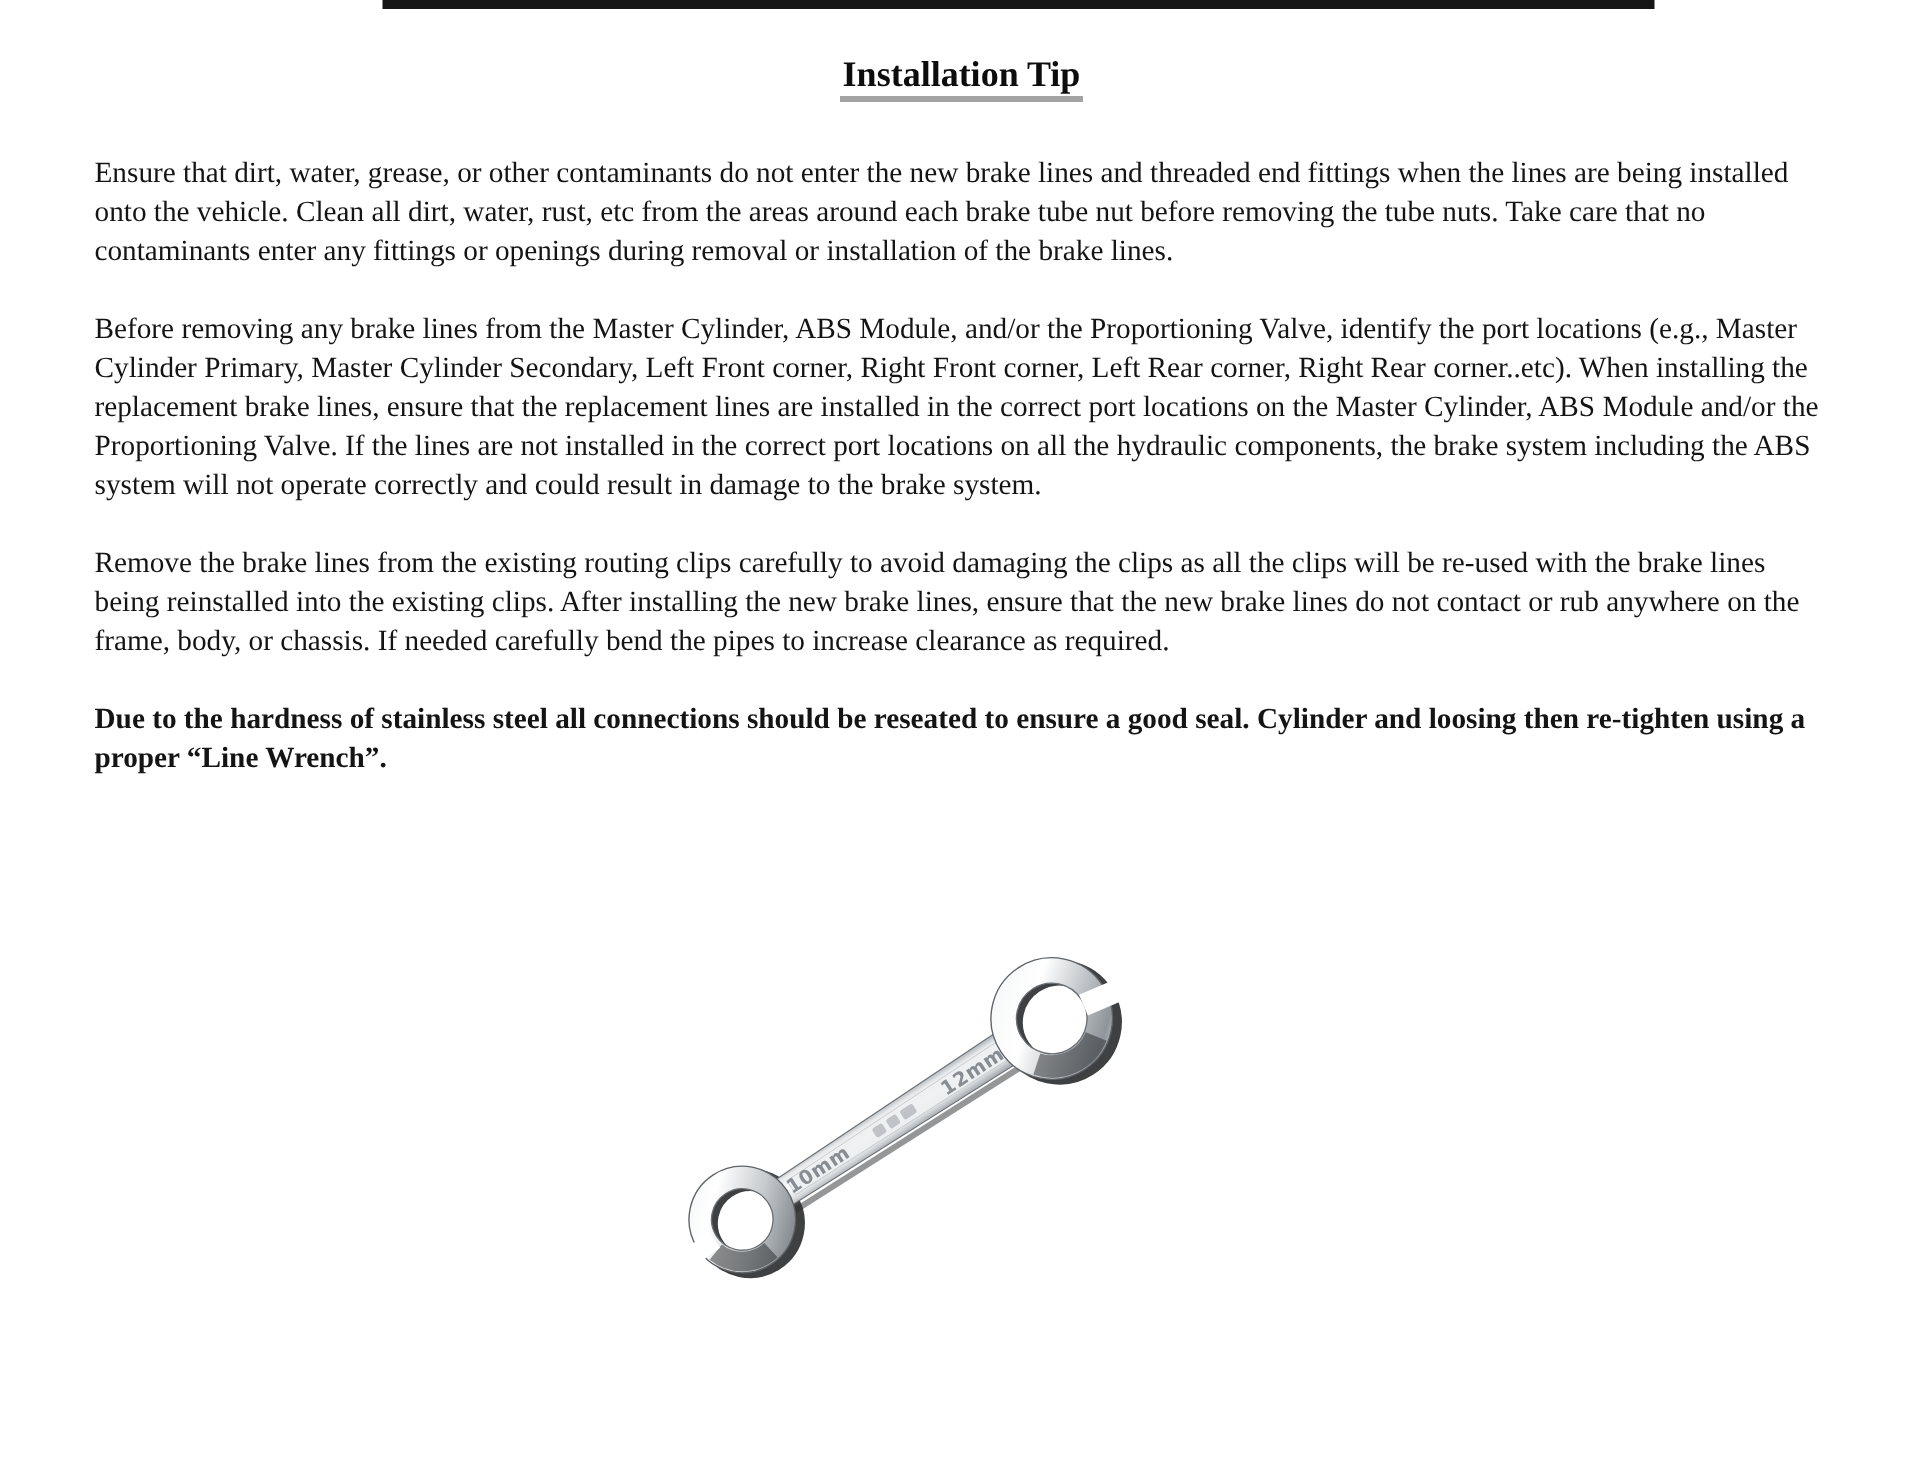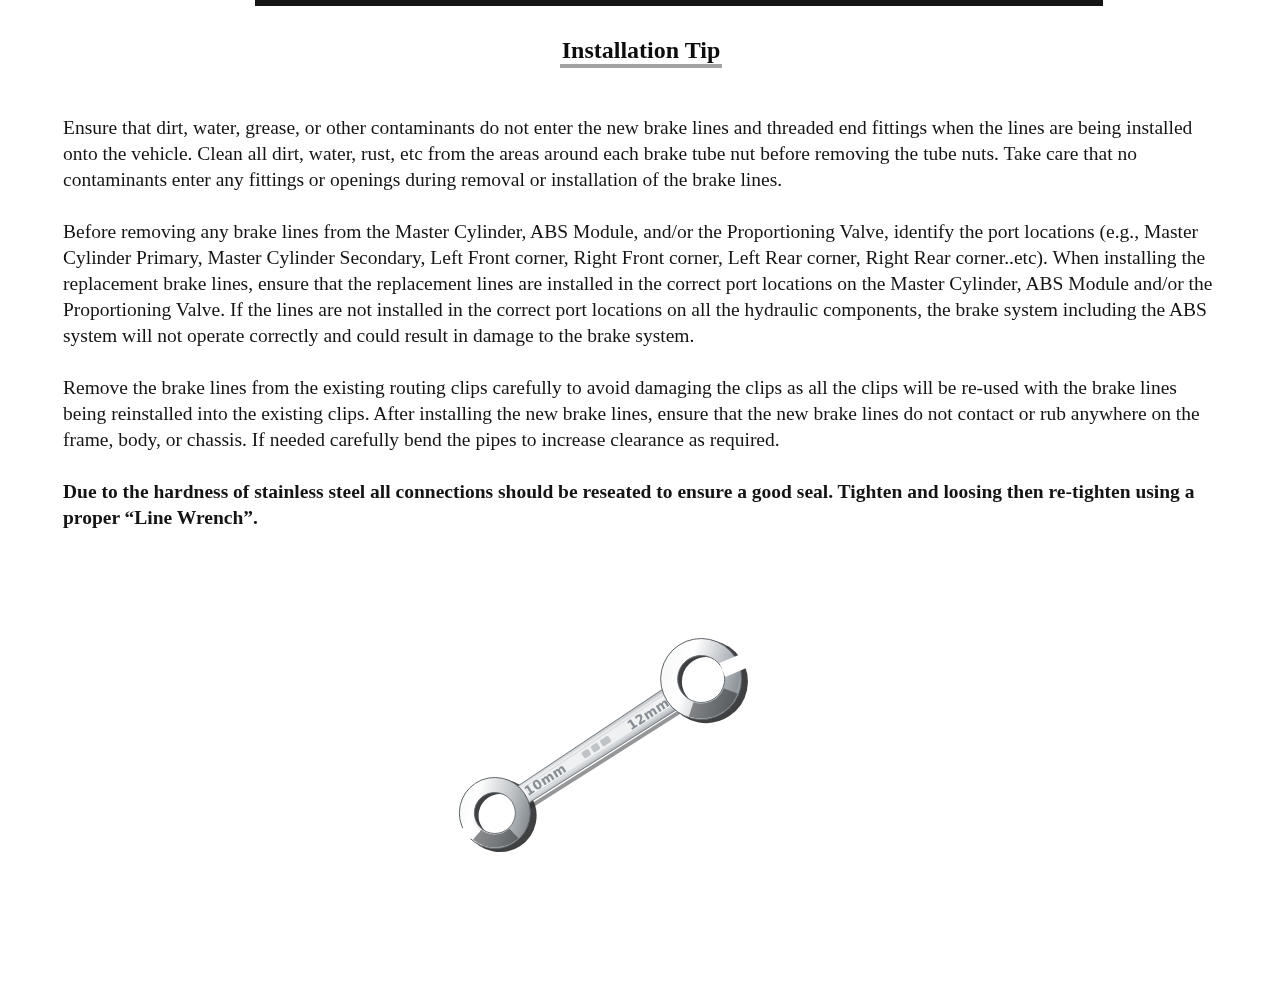--- a/index.html
+++ b/index.html
@@ -41,21 +41,21 @@
     border-bottom: 4px solid #a3a3a3;
     padding: 0 2px 1px 2px;
   }
   .doc p {
     margin: 26px 0 0 0;
     font-size: 19.5px;
     line-height: 26px;
     text-align: left;
   }
   .doc p.first {
-    margin-top: 51px;
+    margin-top: 39px;
   }
   .doc p.bold {
     font-weight: bold;
   }
   .wrench-figure {
     position: absolute;
     left: 438px;
     top: 618px;
     width: 330px;
     height: 260px;
@@ -75,21 +75,21 @@
 
 <div class="doc">
   <h1 class="doc-title"><span class="underlined">Installation Tip</span></h1>
 
   <p class="first">Ensure that dirt, water, grease, or other contaminants do not enter the new brake lines and threaded end fittings when the lines are being installed onto the vehicle. Clean all dirt, water, rust, etc from the areas around each brake tube nut before removing the tube nuts. Take care that no contaminants enter any fittings or openings during removal or installation of the brake lines.</p>
 
   <p>Before removing any brake lines from the Master Cylinder, ABS Module, and/or the Proportioning Valve, identify the port locations (e.g., Master Cylinder Primary, Master Cylinder Secondary, Left Front corner, Right Front corner, Left Rear corner, Right Rear corner..etc). When installing the replacement brake lines, ensure that the replacement lines are installed in the correct port locations on the Master Cylinder, ABS Module and/or the Proportioning Valve. If the lines are not installed in the correct port locations on all the hydraulic components, the brake system including the ABS system will not operate correctly and could result in damage to the brake system.</p>
 
   <p>Remove the brake lines from the existing routing clips carefully to avoid damaging the clips as all the clips will be re-used with the brake lines being reinstalled into the existing clips. After installing the new brake lines, ensure that the new brake lines do not contact or rub anywhere on the frame, body, or chassis. If needed carefully bend the pipes to increase clearance as required.</p>
 
-  <p class="bold">Due to the hardness of stainless steel all connections should be reseated to ensure a good seal. Tighten and loosing then re-tighten using a proper “Line Wrench”.</p>
+  <p class="bold">Due to the hardness of stainless steel all connections should be reseated to ensure a good seal. Cylinder and loosing then re-tighten using a proper “Line Wrench”.</p>
 </div>
 
 <div class="wrench-figure">
   <svg width="330" height="260" viewBox="0 0 330 260" xmlns="http://www.w3.org/2000/svg">
     <defs>
       <linearGradient id="gShaft" gradientUnits="userSpaceOnUse" x1="0" y1="-14" x2="0" y2="16">
         <stop offset="0" stop-color="#9aa0a5"></stop>
         <stop offset="0.2" stop-color="#e8eaec"></stop>
         <stop offset="0.45" stop-color="#ffffff"></stop>
         <stop offset="0.7" stop-color="#dcdfe1"></stop>

